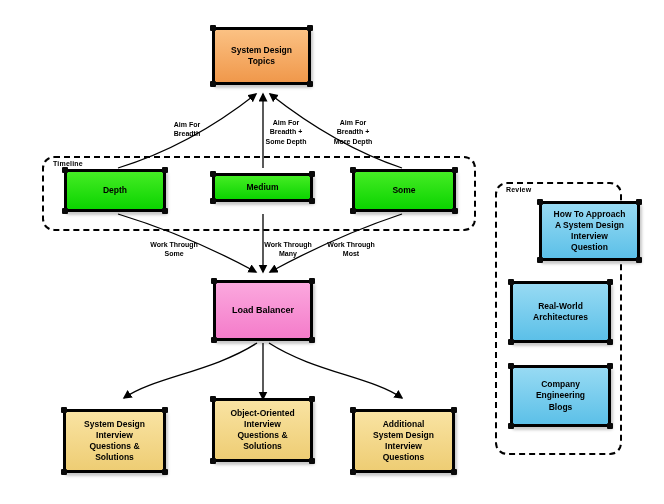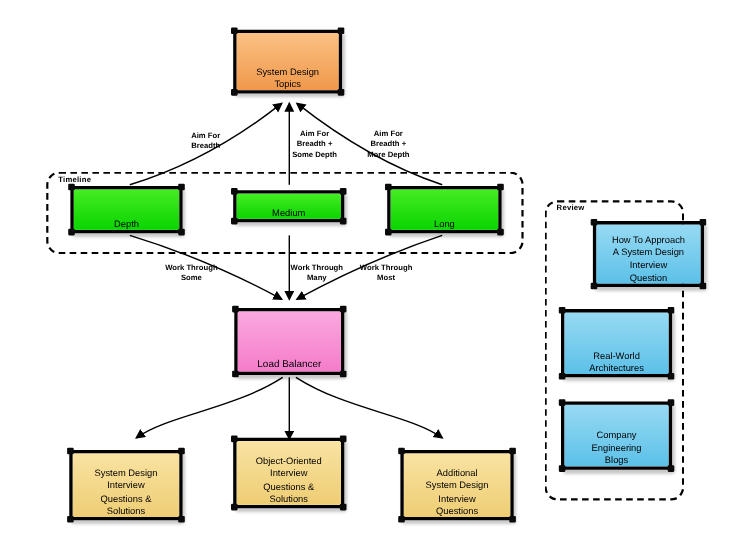--- a/index.html
+++ b/index.html
@@ -9,37 +9,37 @@
   }
   svg.edges{position:absolute;left:0;top:0;z-index:2;}
   
   .group{position:absolute;border:2px dashed #000;border-radius:12px;z-index:1;}
   .g-timeline{left:42px;top:156px;width:430px;height:71px;}
   .g-review{left:495px;top:182px;width:123px;height:269px;}
   .group-label{position:absolute;left:9px;top:2px;font-size:7px;font-weight:700;letter-spacing:.2px;}
   
   .node{
     position:absolute;z-index:4;border:3px solid #000;border-radius:3px;
-    display:flex;align-items:flex-end;justify-content:center;text-align:center;
-    font-weight:400;font-size:8.5px;line-height:1.32;white-space:pre-line;
+    display:flex;align-items:center;justify-content:center;text-align:center;
+    font-weight:700;font-size:8.5px;line-height:1.32;white-space:pre-line;
     box-shadow:2px 3px 3px rgba(0,0,0,.22);box-sizing:border-box;
   }
   .orange{background:linear-gradient(180deg,#fbc183 0%,#f0984b 100%);}
   .green {background:linear-gradient(180deg,#45ec24 0%,#0bd400 100%);}
   .pink  {background:linear-gradient(180deg,#fba8de 0%,#f47cca 100%);}
   .tan   {background:linear-gradient(180deg,#f9e3a2 0%,#eecd74 100%);}
   .blue  {background:linear-gradient(180deg,#97daf3 0%,#5cc0e8 100%);}
   .n-topics{left:212px;top:27px;width:99px;height:58px;}
   .n-short {left:64px;top:169px;width:102px;height:43px;}
   .n-medium{left:212px;top:173px;width:101px;height:29px;}
   .n-long  {left:352px;top:169px;width:104px;height:43px;}
   .n-lb    {left:213px;top:280px;width:100px;height:61px;font-size:9px;}
   .n-b1{left:63px;top:409px;width:103px;height:64px;}
   .n-b2{left:212px;top:398px;width:101px;height:64px;}
-  .n-b3{left:364px;top:409px;width:103px;height:64px;}
+  .n-b3{left:352px;top:409px;width:103px;height:64px;}
   .n-r1{left:510px;top:201px;width:101px;height:60px;margin-left:29px;}
   .n-r2{left:510px;top:281px;width:101px;height:62px;}
   .n-r3{left:510px;top:365px;width:101px;height:62px;}
   
   .cm{position:absolute;width:6px;height:6px;background:#0a0a0a;border-radius:1px;}
   .cm.tl{left:-5px;top:-5px;}
   .cm.tr{right:-5px;top:-5px;}
   .cm.bl{left:-5px;bottom:-5px;}
   .cm.br{right:-5px;bottom:-5px;}
   
@@ -111,21 +111,21 @@
     <span>Depth</span>
   </div>
 
   <div class="node green n-medium">
     <i class="cm tl"></i><i class="cm tr"></i><i class="cm bl"></i><i class="cm br"></i>
     <span>Medium</span>
   </div>
 
   <div class="node green n-long">
     <i class="cm tl"></i><i class="cm tr"></i><i class="cm bl"></i><i class="cm br"></i>
-    <span>Long</span>
+    <span>Some</span>
   </div>
 
   <div class="node pink n-lb">
     <i class="cm tl"></i><i class="cm tr"></i><i class="cm bl"></i><i class="cm br"></i>
     <span>Load Balancer</span>
   </div>
 
   <div class="node tan n-b1">
     <i class="cm tl"></i><i class="cm tr"></i><i class="cm bl"></i><i class="cm br"></i>
     <span>System Design

